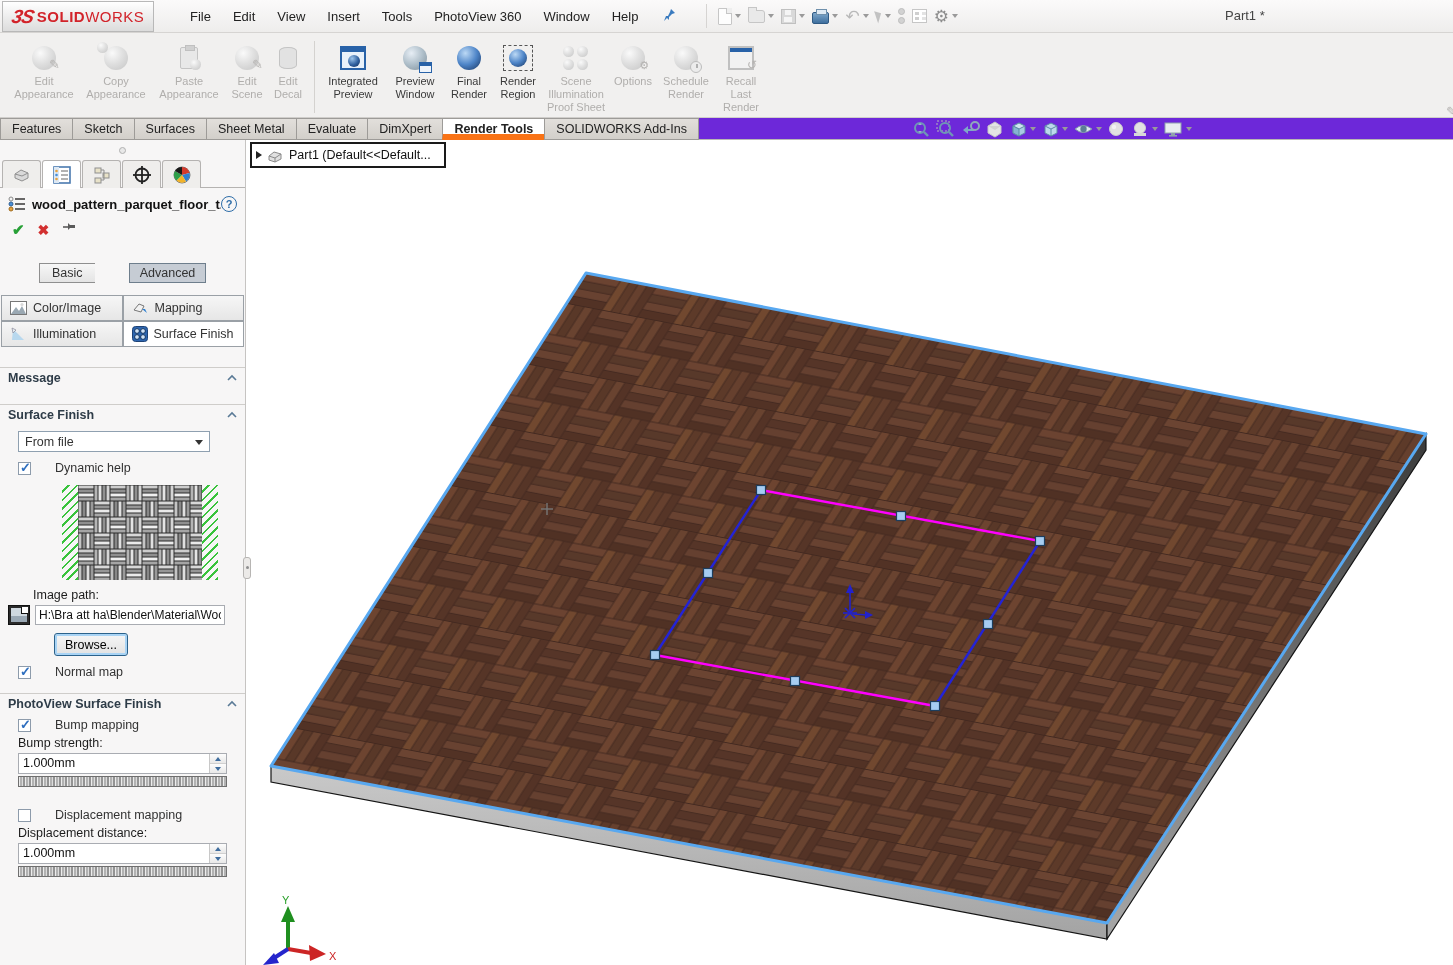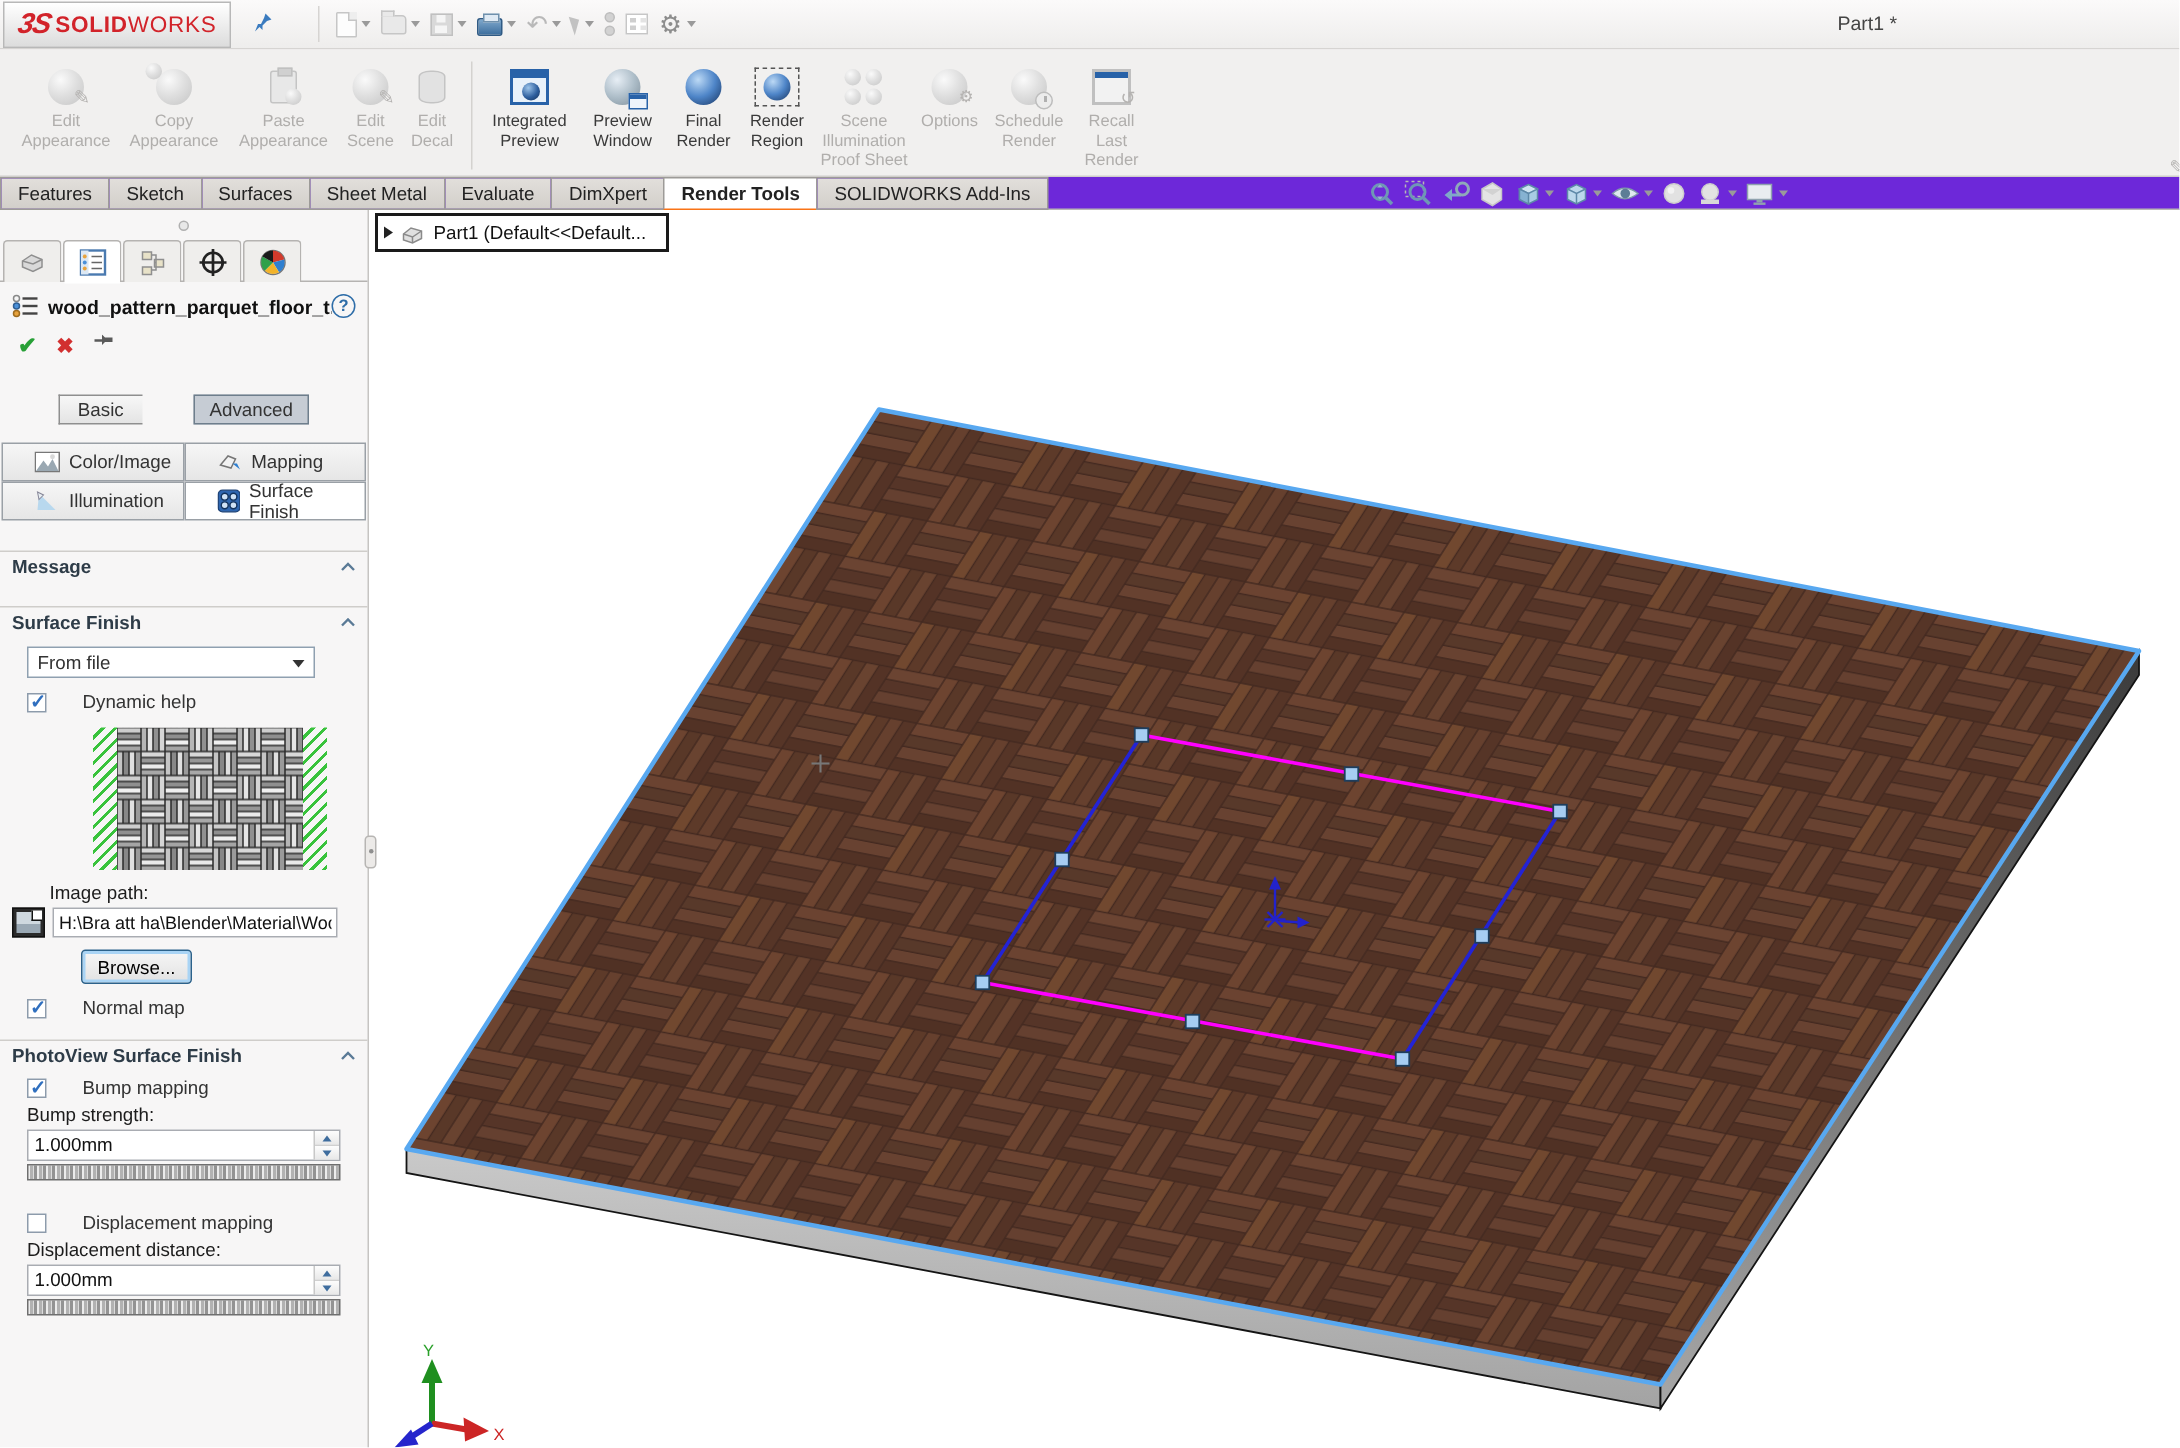--- a/index.html
+++ b/index.html
@@ -62,21 +62,21 @@
   .clockic::before { content:""; position:absolute; left:5px; top:2px; width:1.5px; height:4px; background:#b0b0b0; }
   .cyl { width:18px; height:22px; background:#e2e2e2; border:1px solid #c4c4c4; border-radius:8px/4px; }
   .clip { width:18px; height:22px; background:#e8e8e8; border:1px solid #c4c4c4; border-radius:2px; position:relative; }
   .clip::before { content:""; position:absolute; left:4px; top:-3px; width:8px; height:4px; background:#d0d0d0; border:1px solid #c0c0c0; }
 
   
   .tabstrip { position:absolute; left:0; top:118px; width:1453px; height:22px; background:#6d28d9; border-bottom:1px solid #b9b7b4; }
   .tabs { display:flex; height:22px; }
   .tab { padding:3px 11px 2px; font-size:12.5px; background:linear-gradient(#e2dfdb,#d2cfca); border:1px solid #9d9b98; border-right:none; color:#222; }
   .tab:last-child { border-right:1px solid #9d9b98; }
-  .tab.active { background:#fff; font-weight:bold; border-bottom:1px solid #f97316; }
+  .tab.active { background:#fff; font-weight:bold; border-bottom:6px solid #f97316; }
   .viewtools { position:absolute; left:912px; top:0; height:22px; display:flex; align-items:center; gap:5px; }
   .vt { display:flex; align-items:center; }
   .vt svg { display:block; }
 
   
   .side-panel { position:absolute; left:0; top:140px; width:246px; height:825px; background:#f7f6f6; border-right:1px solid #c6c4c2; font-size:12.5px; }
   .grip-row { height:20px; position:relative; }
   .grip-dot { position:absolute; left:119px; top:7px; width:7px; height:7px; border-radius:50%; background:#e8e8e8; border:1px solid #b0b0b0; }
   .mgr-tabs { display:flex; height:28px; border-bottom:1px solid #b5b3b1; padding-left:2px; }
   .mgr-tab { width:39px; height:28px; display:flex; align-items:center; justify-content:center; border:1px solid #b5b3b1; border-bottom:none; background:#efeeec; border-radius:3px 3px 0 0; margin-right:1px; }
@@ -86,21 +86,21 @@
   .pm-title { font-weight:bold; font-size:13px; color:#111; margin-left:6px; flex:1; white-space:nowrap; overflow:hidden; }
   .help-circle { width:16px; height:16px; border:1.5px solid #2e6da8; border-radius:50%; color:#2e6da8; font-size:11px; font-weight:bold; display:flex; align-items:center; justify-content:center; }
   .pm-actions { display:flex; align-items:center; gap:13px; margin:8px 0 0 12px; height:20px; }
   .act-ok::before { content:"\2714"; color:#28a037; font-size:15px; font-weight:bold; }
   .act-cancel::before { content:"\2716"; color:#d23030; font-size:14px; font-weight:bold; }
   .pm-modes { display:flex; justify-content:center; margin-top:23px;gap:34px; }
   .mode-btn { min-width:56px; text-align:center; padding:2px 10px; border:1px solid #8f8f8f; background:linear-gradient(#f7f7f7,#e4e4e4); }
   .mode-btn.first { border-right:none; }
   .mode-btn.active { background:#c6ccd4; border-color:#6e7e8c; }
   .pm-tabs2 { display:grid; grid-template-columns:1fr 1fr; margin:12px 1px 0 1px; }
-  .pm-tab { height:26px; display:flex; align-items:center; gap:6px; padding-left:21px; border:1px solid #9aa0a6; background:linear-gradient(#f6f6f6,#e6e6e6); }
+  .pm-tab { height:26px; display:flex; align-items:center; gap:6px; padding-left:8px; border:1px solid #9aa0a6; background:linear-gradient(#f6f6f6,#e6e6e6); }
   .pm-tab.active { background:#fff; }
   .group-head { display:flex; align-items:center; margin-top:16px; padding:3px 8px 3px 8px; border-top:1px solid #cfcdca; }
   .group-head .gh-label { font-weight:bold; color:#2e3c48; flex:1; }
   .chev { width:10px; height:10px; }
   .msg-body { padding:2px 8px 6px 8px; line-height:1.3; color:#1c1c1c; }
   .dropdown { margin:6px 0 0 18px; width:192px; height:21px; background:#fff; border:1px solid #8fa0b0; display:flex; align-items:center; padding:0 6px; position:relative; }
   .dropdown .dd-caret { position:absolute; right:6px; top:8px; width:0; height:0; border-left:4px solid transparent; border-right:4px solid transparent; border-top:5px solid #333; }
   .cb-row { display:flex; align-items:flex-end; gap:24px; margin:9px 0 0 18px; }
   .cbx { width:13px; height:13px; background:#fff; border:1px solid #8d9bab; position:relative; flex:none; }
   .cbx.checked::before { content:"\2713"; position:absolute; left:1px; top:-3px; color:#2f6fbf; font-size:13px; font-weight:bold; }
@@ -133,20 +133,30 @@
 </style>
 </head>
 <body>
 
 <div id="app">
 
   <div class="menubar">
     <div class="logo-box">
       <span class="logo-mark">3S</span>
       <span class="logo-brand"><b>SOLID</b><span>WORKS</span></span>
+    </div>
+    <div class="menu-items">
+      <span class="menu-item">File</span>
+      <span class="menu-item">Edit</span>
+      <span class="menu-item">View</span>
+      <span class="menu-item">Insert</span>
+      <span class="menu-item">Tools</span>
+      <span class="menu-item">PhotoView 360</span>
+      <span class="menu-item">Window</span>
+      <span class="menu-item">Help</span>
     </div>
     <span class="menu-pin">
       <svg class="i-pin-blue" viewBox="0 0 16 16">
           <path d="M9 2 L13 6 L10 7 L7 10 L7 13 L5 11 L2 14 L4 9 L6 9 L8 5 Z" fill="#3a7bbf"></path>
         </svg>
     </span>
     <div class="qa">
       <span style="width:1px;height:24px;background:#d6d4d2;margin-right:6px;"></span>
       <span class="qa-btn">
           <span class="i-page"></span>

